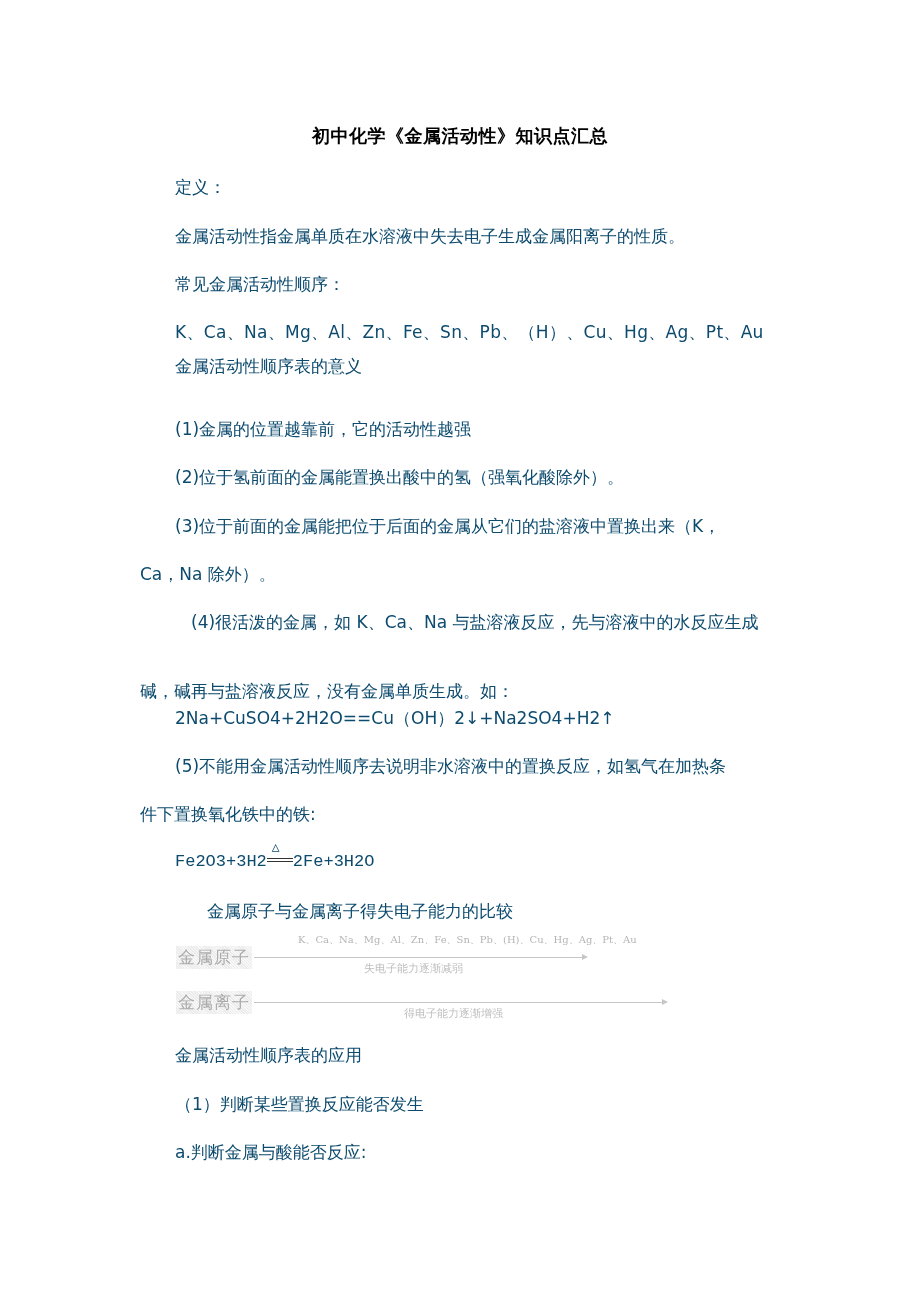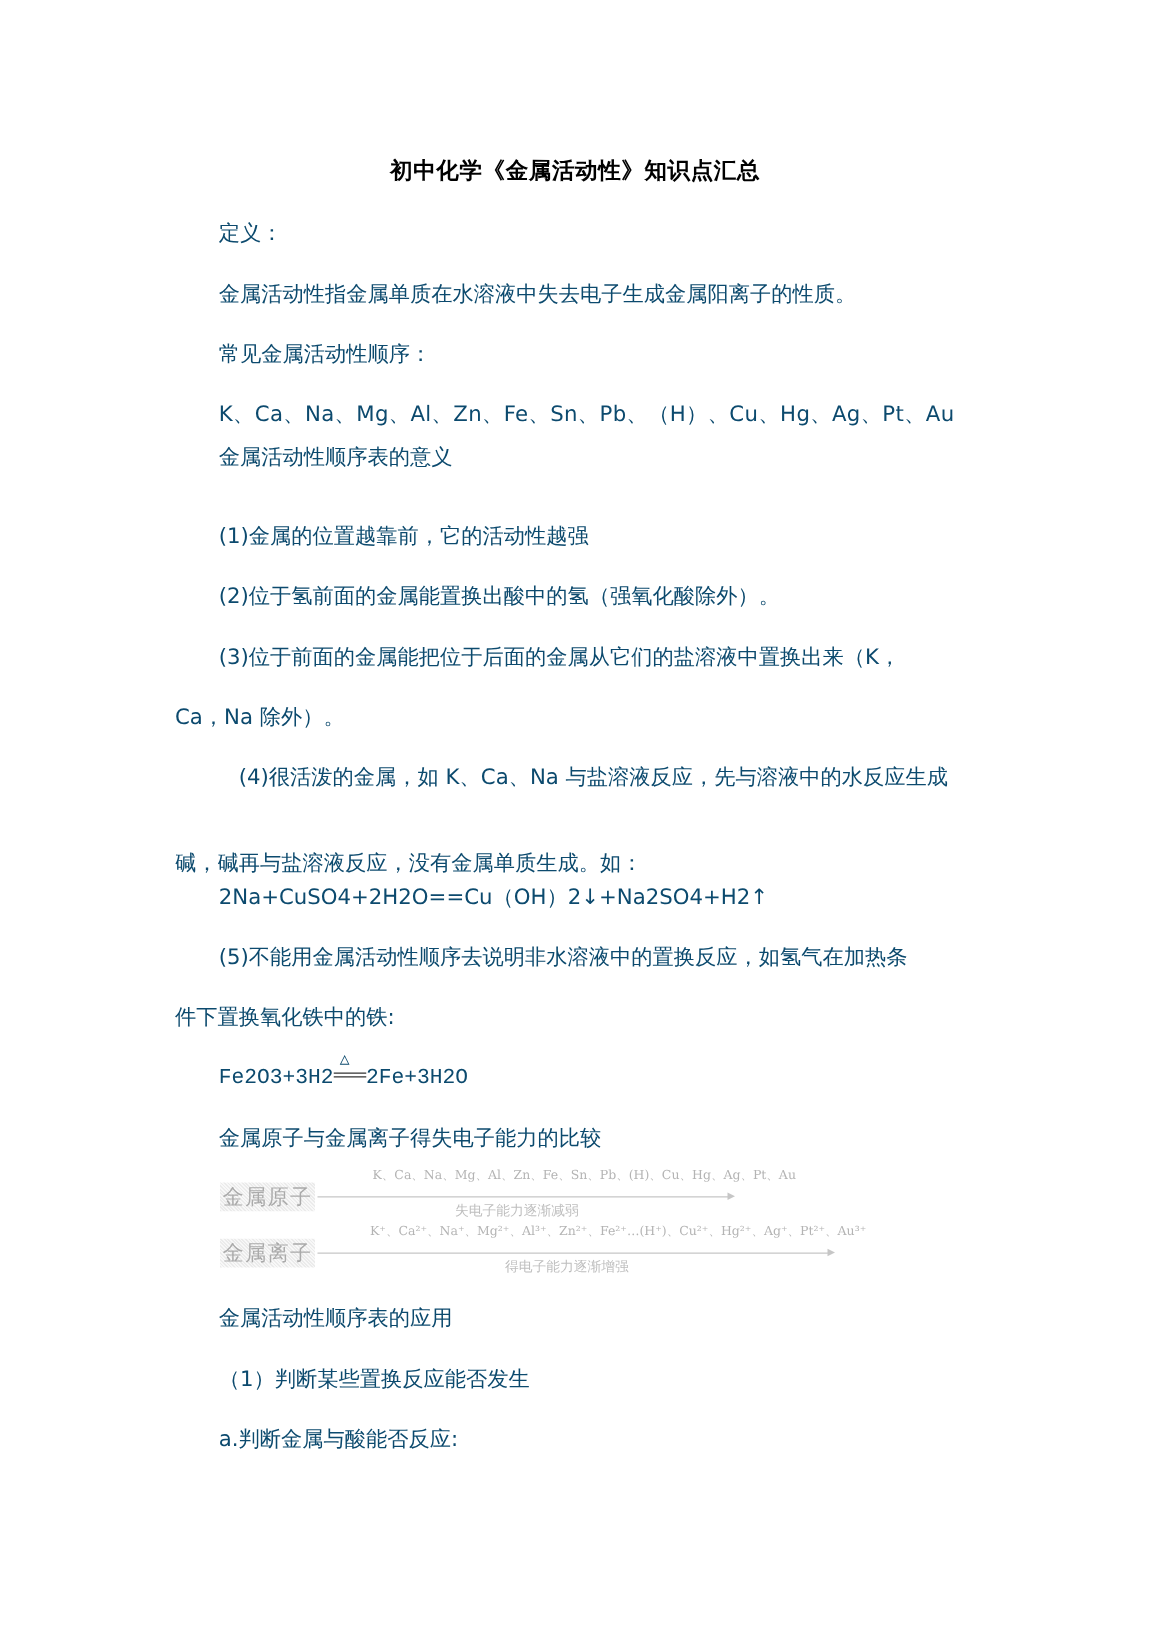--- a/index.html
+++ b/index.html
@@ -145,32 +145,31 @@
 
   <div class="line" style="top:706px;">2Na+CuSO4+2H2O==Cu（OH）2↓+Na2SO4+H2↑</div>
 
   <div class="line" style="top:754px;">(5)不能用金属活动性顺序去说明非水溶液中的置换反应，如氢气在加热条</div>
   <div class="line wrap-cont" style="top:802px;">件下置换氧化铁中的铁:</div>
 
   <div class="line" style="top:850px;font-family:Liberation Mono, monospace;">
     <span>Fe2O3+3H2</span><span class="delta-eq"><span class="tri">△</span><span class="bar1"></span><span class="bar2"></span></span><span>2Fe+3H2O</span>
   </div>
 
-  <div class="line" style="top:899px;">金属原子与金属离子得失电子能力的比较</div>
+  <div class="line" style="top:899px;margin-left:32px;">金属原子与金属离子得失电子能力的比较</div>
 
   <div class="diagram">
     <div class="d-row" style="top:0;">
       <span class="d-label">金属原子</span>
       <span class="d-top" style="left:90px;">K、Ca、Na、Mg、Al、Zn、Fe、Sn、Pb、(H)、Cu、Hg、Ag、Pt、Au</span>
       <span class="d-arrow" style="left:78px; width:330px;"></span>
       <span class="d-bottom" style="left:188px;">失电子能力逐渐减弱</span>
     </div>
     <div class="d-row" style="top:45px;">
       <span class="d-label">金属离子</span>
-      <span class="d-top" style="left:88px;">K⁺、Ca²⁺、Na⁺、Mg²⁺、Al³⁺、Zn²⁺、Fe²⁺…(H⁺)、Cu²⁺、Hg²⁺、Ag⁺、Pt²⁺、Au³⁺</span>
       <span class="d-arrow" style="left:78px; width:410px;"></span>
       <span class="d-bottom" style="left:228px;">得电子能力逐渐增强</span>
     </div>
   </div>
 
   <div class="line" style="top:1043px;">金属活动性顺序表的应用</div>
 
   <div class="line" style="top:1092px;">（1）判断某些置换反应能否发生</div>
 
   <div class="line" style="top:1140px;">a.判断金属与酸能否反应:</div>

